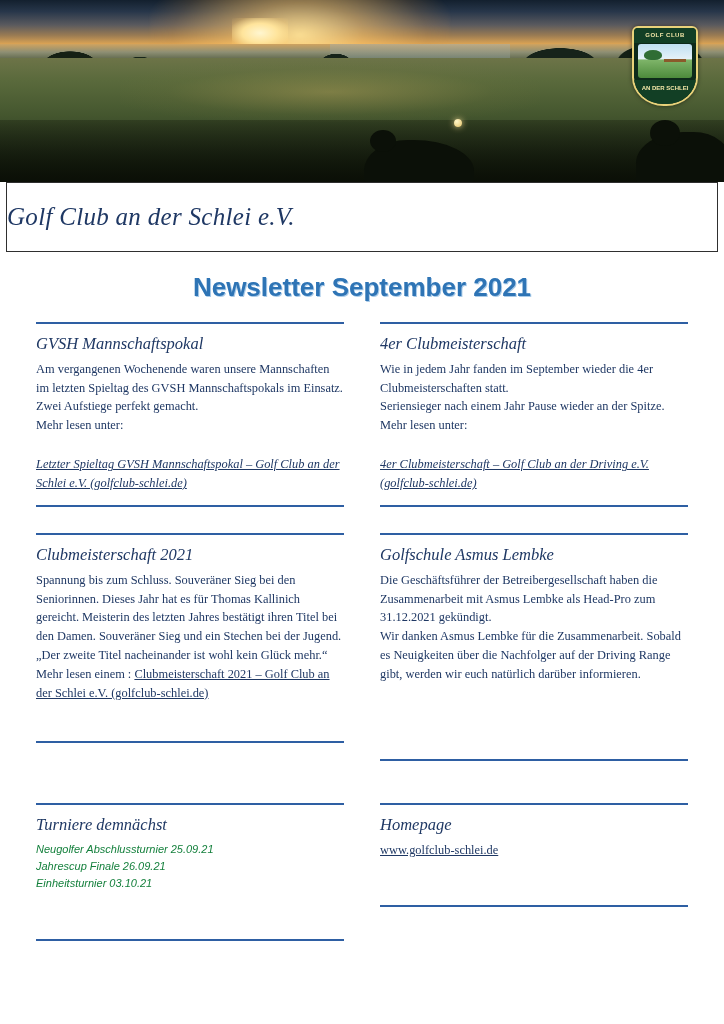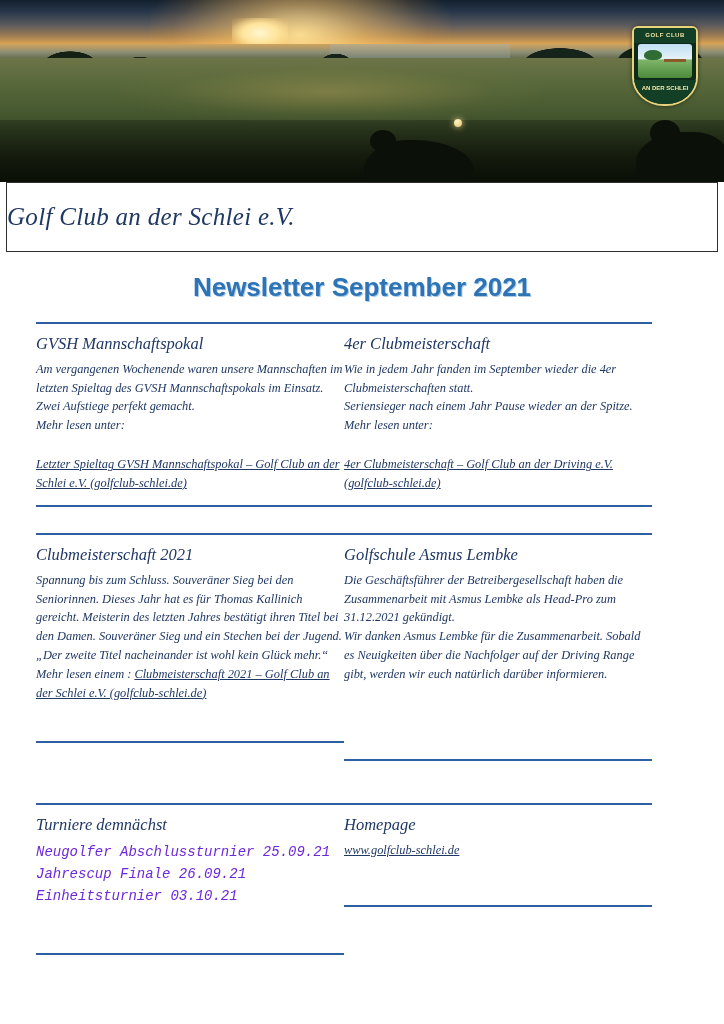--- a/index.html
+++ b/index.html
@@ -234,20 +234,21 @@
 
   
   .content {
     position: absolute;
     left: 36px;
     top: 322px;
     width: 652px;
   }
   .row {
     display: flex;
+    gap: 36px;
   }
   .col {
     width: 308px;
     box-sizing: border-box;
   }
   .rule {
     height: 0;
     border-top: 2px solid #2e5fa3;
     margin: 0 0 10px 0;
   }
@@ -257,21 +258,20 @@
   .card-title {
     font-family: "Liberation Serif", serif;
     font-style: italic;
     font-size: 16.5px;
     color: #1f3864;
     margin: 2px 0 6px 0;
     line-height: 1.2;
   }
   .card-body {
     font-family: "Liberation Serif", serif;
-    font-style: italic;
     font-size: 12.4px;
     line-height: 1.52;
     color: #1f3864;
   }
   .card-body p {
     margin: 0;
   }
   .link {
     color: #1f3864;
     text-decoration: underline;
@@ -283,25 +283,25 @@
     margin-top: 20px;
     font-family: "Liberation Serif", serif;
     font-style: italic;
     font-size: 12.4px;
     line-height: 1.52;
     color: #1f3864;
     text-decoration: underline;
     cursor: pointer;
   }
   .plain-list {
-    font-family: Liberation Mono, monospace;
+    font-family: Liberation Sans, sans-serif;
     font-style: italic;
-    font-size: 14px;
+    font-size: 11px;
     line-height: 1.58;
-    color: #6d28d9;
+    color: #15803d;
   }
   .block-gap { height: 26px; }
 </style>
 </head>
 <body>
 
 <div class="page">
 
   <div class="hero">
     <div class="sky"></div>

